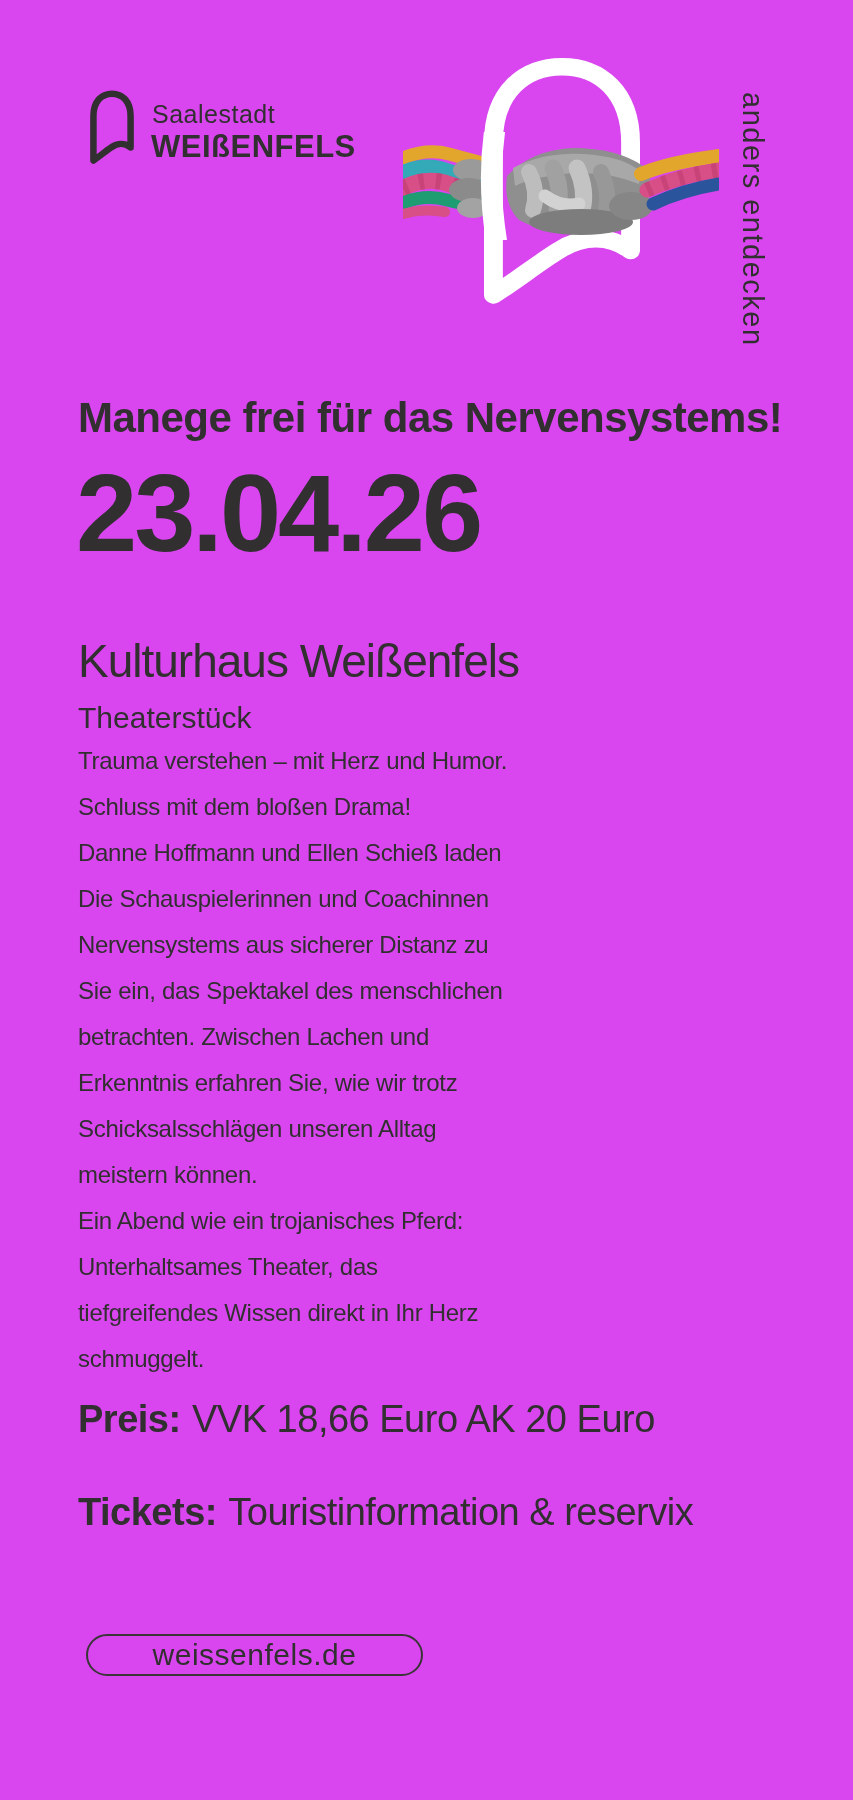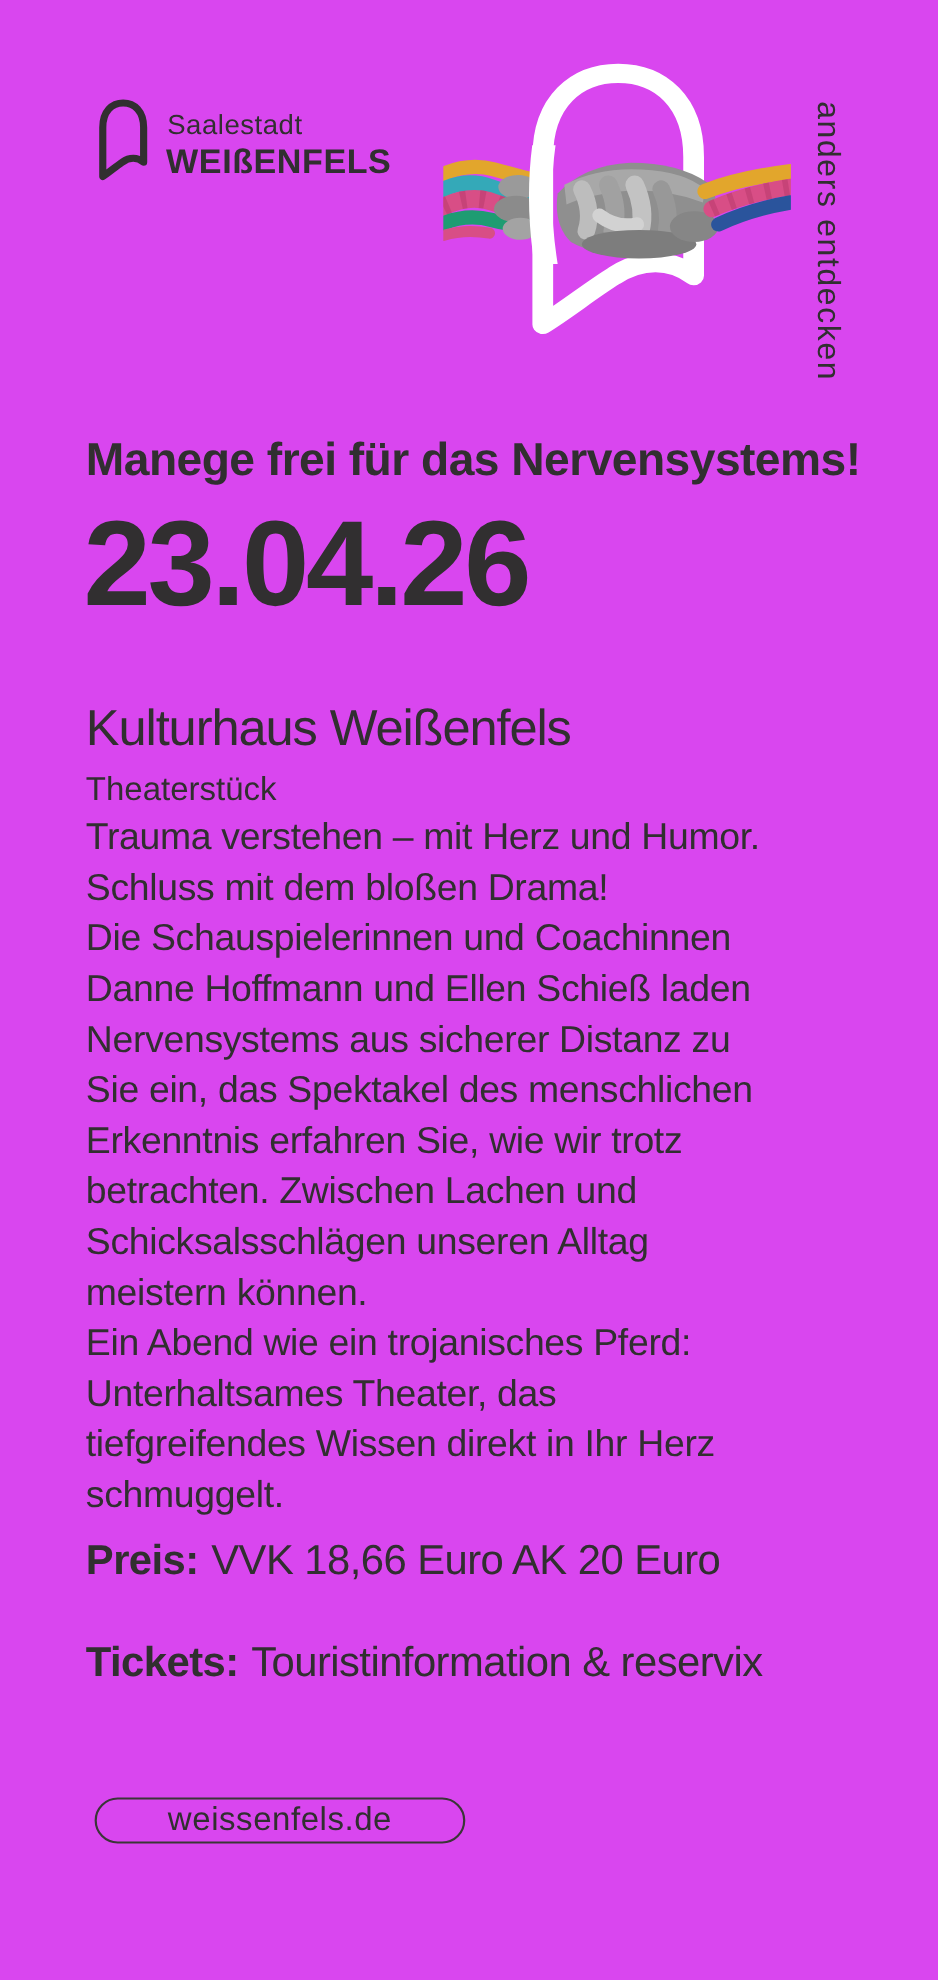--- a/index.html
+++ b/index.html
@@ -22,21 +22,21 @@
     position:absolute;left:736px;top:92px;height:290px;
     writing-mode:vertical-rl;
     font-size:29px;letter-spacing:1.5px;color:#312F30;white-space:nowrap;
   }
   
   .title{position:absolute;left:78px;top:340px;margin:0;font-size:42px;line-height:52px;font-weight:bold;letter-spacing:-.5px;}
   .date{position:absolute;left:76px;top:458px;font-size:110px;line-height:110px;font-weight:bold;letter-spacing:-3px;}
   .time{position:absolute;left:78px;top:572px;font-size:50px;line-height:56px;font-weight:bold;letter-spacing:-.5px;}
   .venue{position:absolute;left:78px;top:634px;font-size:46px;line-height:54px;font-weight:normal;letter-spacing:-1px;}
   .category{position:absolute;left:78px;top:695px;font-size:30px;line-height:46px;font-weight:normal;}
-  .description{position:absolute;left:78px;top:738px;width:700px;font-size:34px;line-height:46px;letter-spacing:-.3px;}
+  .description{position:absolute;left:78px;top:738px;width:700px;font-size:24px;line-height:46px;letter-spacing:-.3px;}
   .info-line{position:absolute;left:78px;font-size:38px;line-height:46px;letter-spacing:-.5px;}
   .info-price{top:1396px;}
   .info-tickets{top:1489px;}
   .info-line .label{font-weight:bold;margin-right:.3em;}
   
   .site-button{
     position:absolute;left:86px;top:1634px;
     width:337px;height:42px;
     background:transparent;
     border:2px solid #3A3637;border-radius:30px;
@@ -99,26 +99,26 @@
     <span>Manege frei für das Nervensystems!</span>
   </h1>
 
   <div class="date">23.04.26</div>
   <div class="venue">Kulturhaus Weißenfels</div>
   <div class="category">Theaterstück</div>
 
   <div class="description">
       <div>Trauma verstehen – mit Herz und Humor.</div>
       <div>Schluss mit dem bloßen Drama!</div>
+      <div>Danne Hoffmann und Ellen Schieß laden</div>
       <div>Die Schauspielerinnen und Coachinnen</div>
-      <div>Danne Hoffmann und Ellen Schieß laden</div>
       <div>Nervensystems aus sicherer Distanz zu</div>
       <div>Sie ein, das Spektakel des menschlichen</div>
+      <div>betrachten. Zwischen Lachen und</div>
       <div>Erkenntnis erfahren Sie, wie wir trotz</div>
-      <div>betrachten. Zwischen Lachen und</div>
       <div>Schicksalsschlägen unseren Alltag</div>
       <div>meistern können.</div>
       <div>Ein Abend wie ein trojanisches Pferd:</div>
       <div>Unterhaltsames Theater, das</div>
       <div>tiefgreifendes Wissen direkt in Ihr Herz</div>
       <div>schmuggelt.</div>
     </div>
 
   <div class="info-line info-price">
     <span class="label">Preis:</span><span>VVK 18,66 Euro AK 20 Euro</span>

